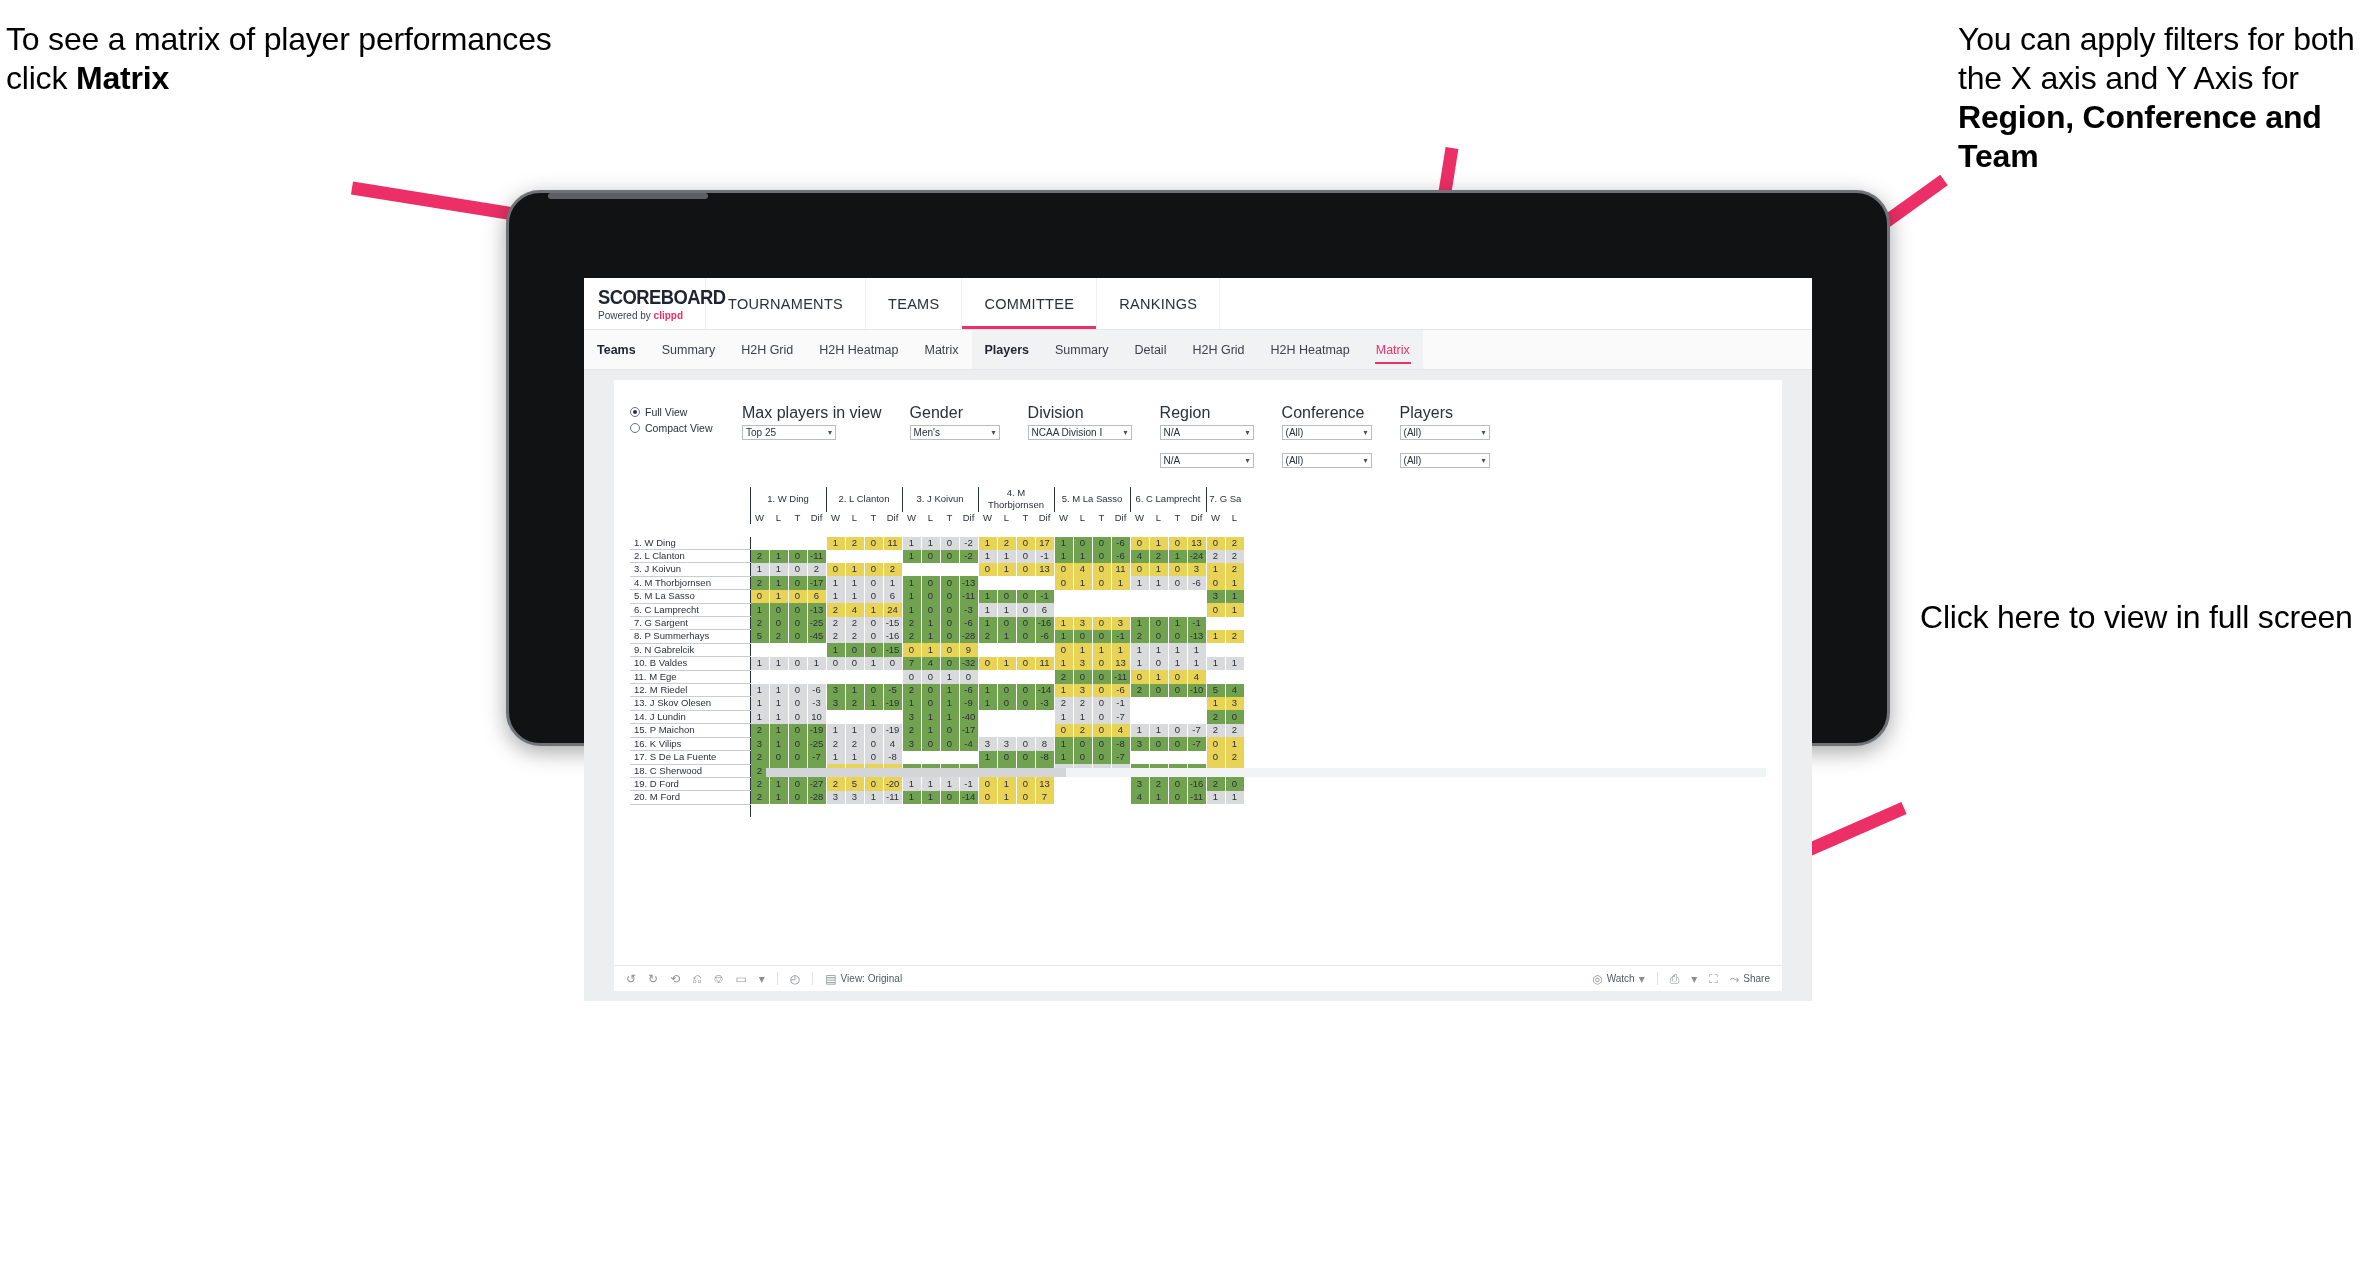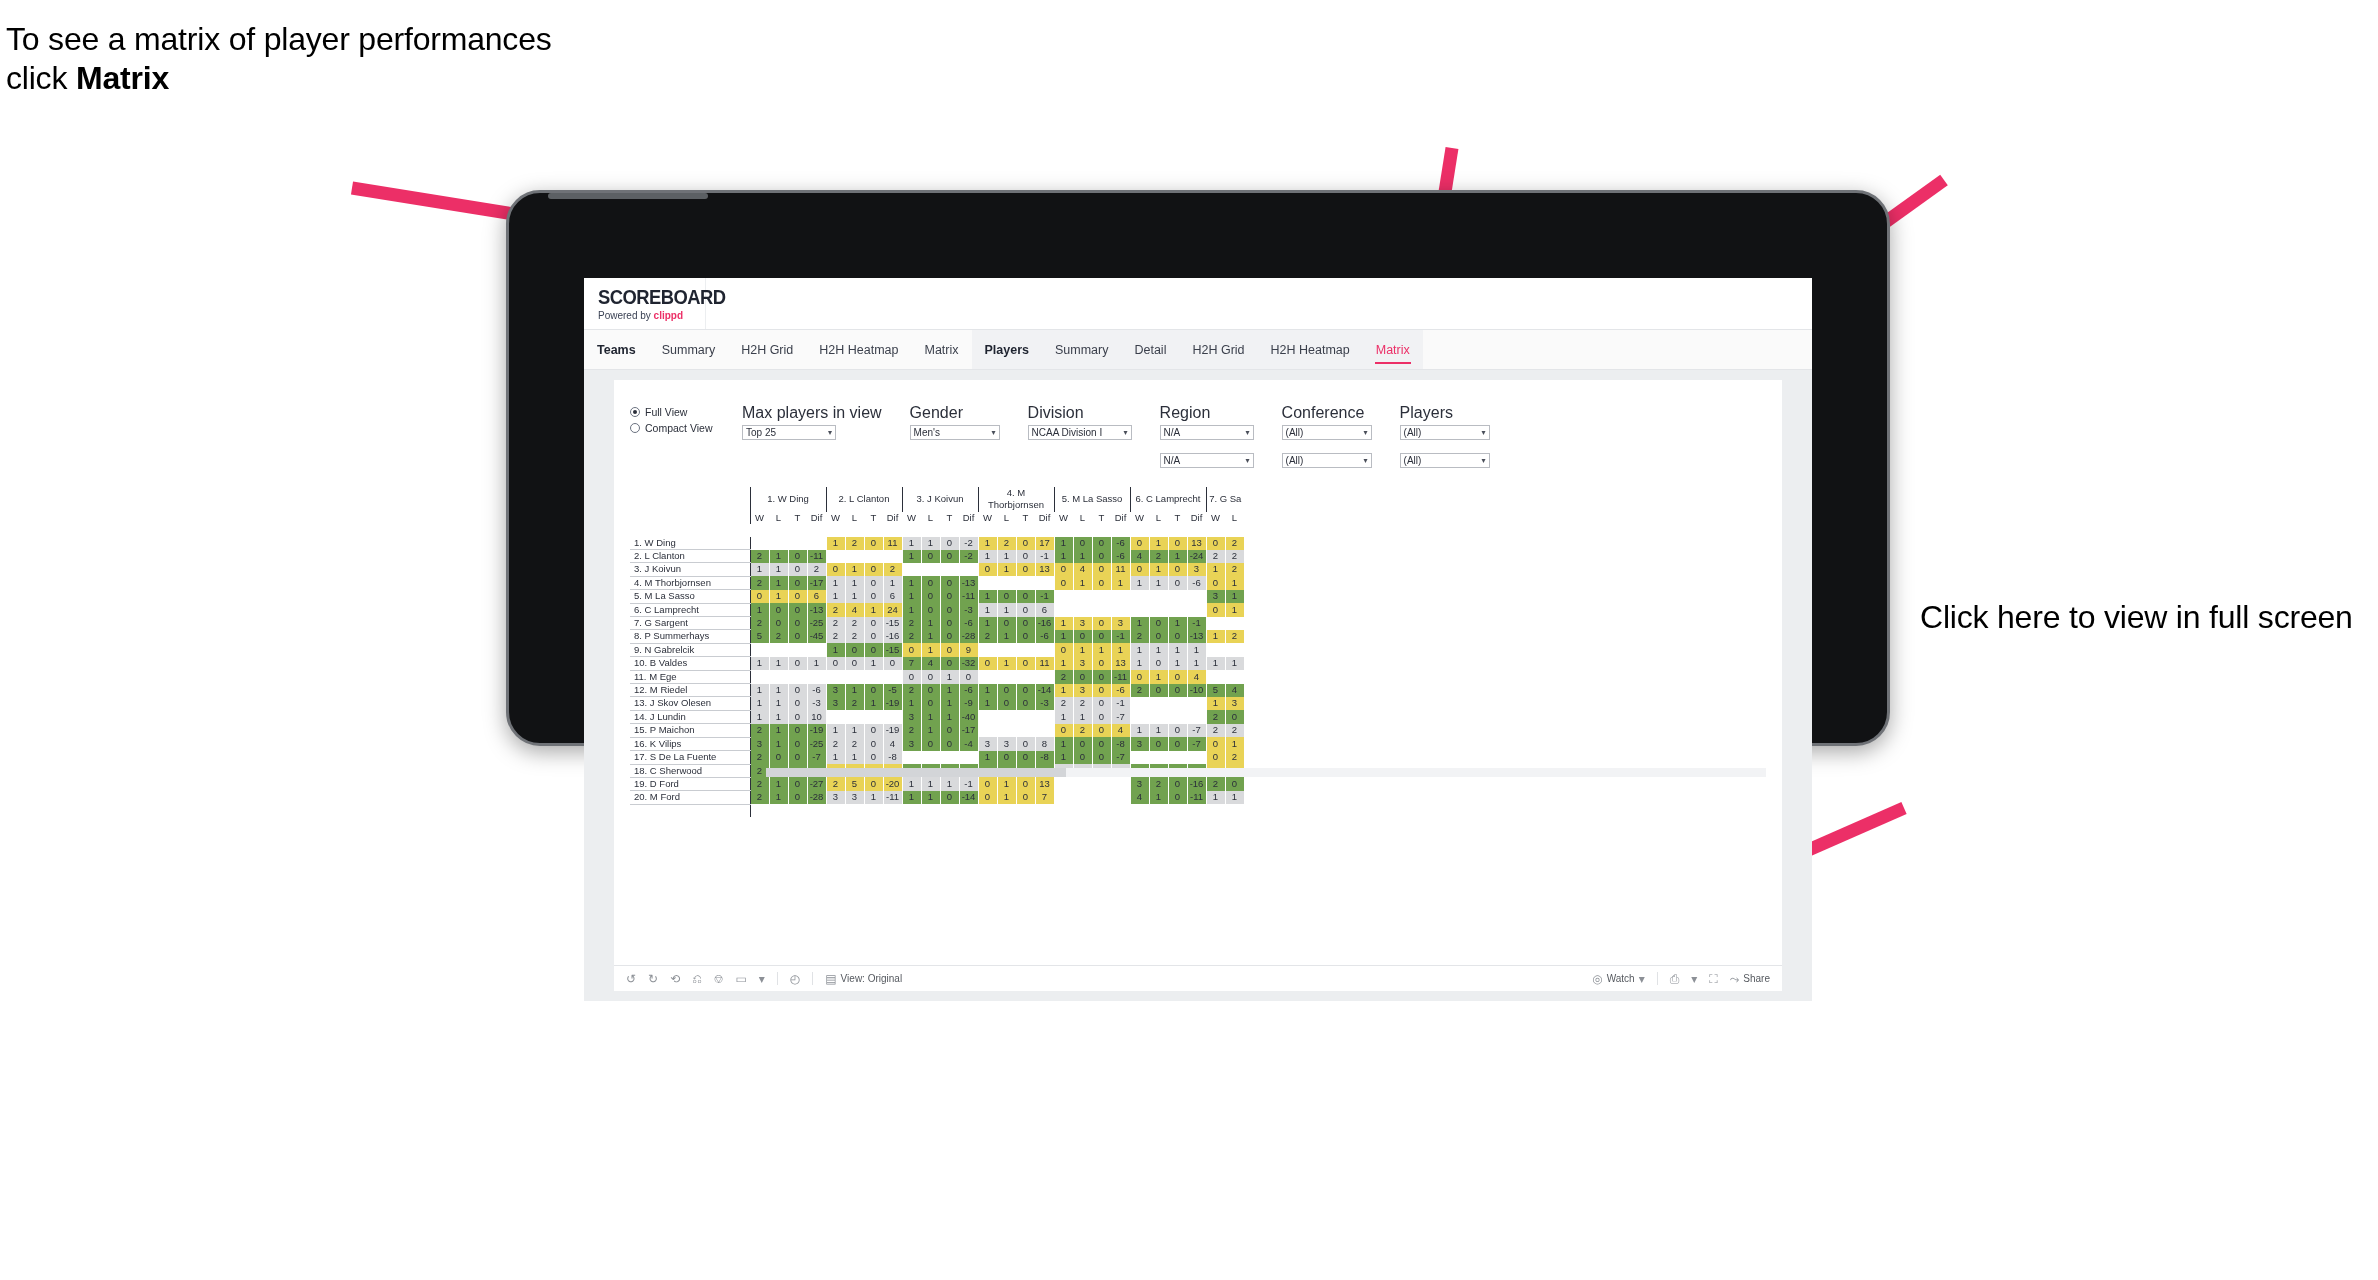--- a/index.html
+++ b/index.html
@@ -111,20 +111,23 @@
   .ttb .lk { display:flex; align-items:center; gap:4px; cursor:pointer; }
 </style>
 </head>
 <body>
 
 <div id="stage">
 
   <div class="anno" id="anno-matrix">
     <span>To see a matrix of player performances click </span><b>Matrix</b>
   </div>
+  <div class="anno" id="anno-axis">
+    <span>You  can apply filters for both the X axis and Y Axis for </span><b>Region, Conference and Team</b>
+  </div>
   <div class="anno" id="anno-full">Click here to view in full screen</div>
 
   <svg class="arrows">
     <defs>
       <marker id="ah" markerWidth="5" markerHeight="5" refX="3.6" refY="2.5" orient="auto">
         <path d="M0,0 L5,2.5 L0,5 z" fill="#ec2f67"></path>
       </marker>
     </defs>
     <line x1="352" y1="188" x2="1330" y2="345" stroke="#ec2f67" stroke-width="13" marker-end="url(#ah)"></line>
     <line x1="1452" y1="148" x2="1418" y2="362" stroke="#ec2f67" stroke-width="13" marker-end="url(#ah)"></line>
@@ -134,20 +137,26 @@
 
   <div id="tablet"></div>
   <div id="bezel-top"></div>
 
   <div id="screen">
 
     <div class="apphead">
       <div class="logo">
         <div class="sb">SCOREBOARD</div>
         <div class="pw"><span>Powered by </span><i>clippd</i></div>
+      </div>
+      <div class="mainnav">
+        <div class="mi">TOURNAMENTS</div>
+        <div class="mi">TEAMS</div>
+        <div class="mi act">COMMITTEE</div>
+        <div class="mi">RANKINGS</div>
       </div>
     </div>
 
     <div class="subnav">
       <div class="subgrp">
         <div class="si hd">Teams</div>
         <div class="si">Summary</div>
         <div class="si">H2H Grid</div>
         <div class="si">H2H Heatmap</div>
         <div class="si">Matrix</div>

